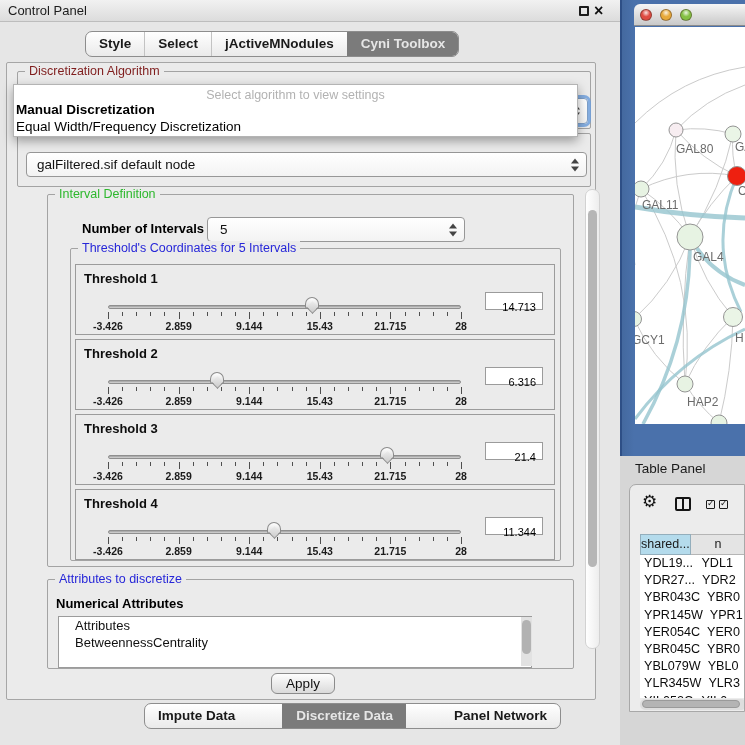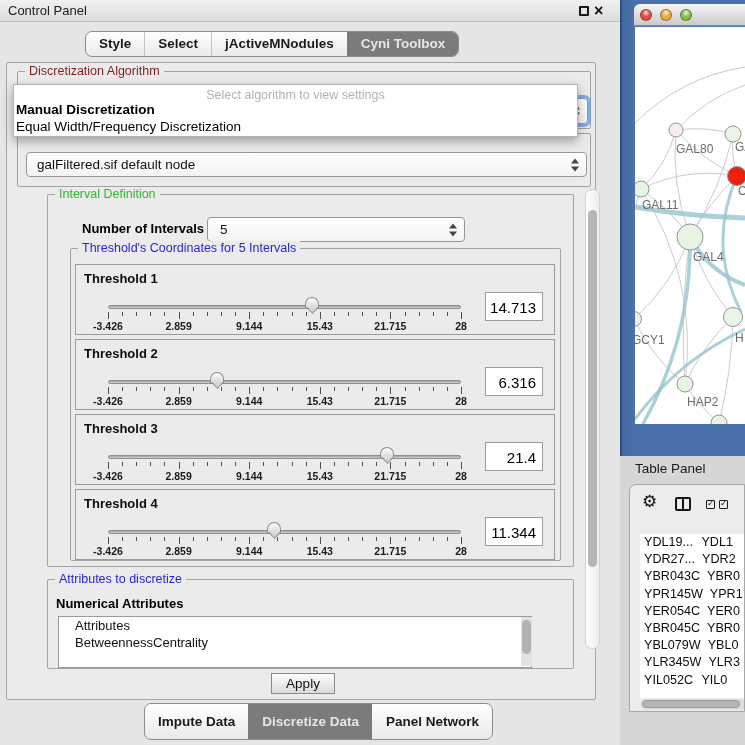--- a/index.html
+++ b/index.html
@@ -15,21 +15,21 @@
   .close-btn { position:absolute; left:594px; top:0px; font-size:16px; font-weight:700; color:#111; line-height:22px; }
 
   .seg { position:absolute; display:inline-flex; background:linear-gradient(#ffffff,#eaeaea);
          border:1px solid #8d8d8d; border-radius:7px; overflow:hidden; }
   .seg-item { padding:0 13px; line-height:24px; font-size:13.5px; font-weight:700; color:#1a1a1a;
               border-left:1px solid #c3c3c3; white-space:nowrap; display:flex; align-items:center; gap:5px; }
   .seg-item:first-child { border-left:none; }
   .seg-item.selected { background:#7b7b7b; color:#e6e6e6; border-left-color:#7b7b7b; }
   .seg-item.selected + .seg-item { border-left-color:transparent; }
   .seg-top { left:85px; top:31px; height:26px; }
-  .seg-bottom { left:144px; top:703px; height:37px; }
+  .seg-bottom { left:144px; top:703px; height:26px;gap:34px; }
 
   .outer-panel { position:absolute; left:6px; top:62px; width:590px; height:638px;
                  background:#ebebeb; border:1px solid #a6a6a6; border-radius:2px; }
 
   .group { position:absolute; border:1px solid #a3a3a3; border-radius:2px; }
   .group-title { position:absolute; top:-8px; left:7px; background:#ebebeb; padding:0 4px;
                  font-size:12.5px; white-space:nowrap; color:#111; }
   .gt-gray { color:#7f1d1d; }
   .gt-green { color:#2db82d; }
   .gt-blue { color:#2626d8; }
@@ -57,37 +57,37 @@
               background:linear-gradient(#9e9e9e,#d8d8d8); border:1px solid #8f8f8f; border-radius:3px; }
   .th-thumb { position:absolute; top:32px; width:14px; height:11px;
               background:linear-gradient(#ffffff,#dadada); border:1px solid #8a8a8a; border-bottom:none;
               border-radius:7px 7px 1px 1px; z-index:2; }
   .th-thumb::after { content:""; position:absolute; left:2px; top:5px; width:8px; height:8px;
               background:linear-gradient(135deg,#ececec,#cccccc);
               border-right:1px solid #8a8a8a; border-bottom:1px solid #8a8a8a; transform:rotate(45deg); }
   .tick { position:absolute; top:0; width:1px; background:#4f4f4f; }
   .tick.minor { height:4px; } .tick.major { height:7px; }
   .tick-label { position:absolute; transform:translateX(-50%); font-size:10.5px; font-weight:700; color:#1b1b1b; white-space:nowrap; }
-  .th-value { position:absolute; left:409px; top:27px; width:58px; height:29px; background:#fff;
-              border:1px solid #9b9b9b; font-size:15px; color:#000; text-align:right;
+  .th-value { position:absolute; left:409px; top:27px; width:58px; height:18px; background:#fff;
+              border:1px solid #9b9b9b; font-size:11px; color:#000; text-align:right;
               line-height:29px; padding-right:6px; }
 
   
   .attr-list { position:absolute; left:10px; top:36px; width:474px; height:52px; background:#fff;
                border:1px solid #9b9b9b; overflow:hidden; }
   .attr-item { height:17px; line-height:17px; padding-left:16px; font-size:13px; color:#111; white-space:nowrap; }
   .attr-sb-track { position:absolute; right:1px; top:1px; width:11px; height:49px; background:#e2e2e2; }
   .attr-sb-thumb { position:absolute; right:2px; top:3px; width:9px; height:34px; background:#b2b2b2; border-radius:5px; }
 
   .v-scroll-track { position:absolute; left:578px; top:126px; width:15px; height:460px;
                     background:linear-gradient(to right,#ffffff,#ededed); border:1px solid #d2d2d2; border-radius:7px; }
   .v-scroll-thumb { position:absolute; left:2px; top:20px; width:9px; height:357px; background:#b6b6b6; border-radius:5px; }
 
   .apply-btn { position:absolute; left:264px; top:610px; width:64px; height:21px;
-               background:linear-gradient(#fefefe,#dadada); border:1px solid #8b8b8b; border-radius:0;
+               background:linear-gradient(#fefefe,#dadada); border:1px solid #8b8b8b; border-radius:6px;
                font-size:13.5px; color:#111; text-align:center; line-height:19px; }
 
   
   .right-region { position:absolute; left:620px; top:0; width:125px; height:745px; background:#d6d6d6; }
   .net-window { position:absolute; left:0; top:0; width:125px; height:456px;
                 background:linear-gradient(to right,#2e4f86 0px,#2e4f86 2px,#44699f 2px,#4a71ab 14px); }
   .net-titlebar { position:absolute; left:14px; top:4px; width:111px; height:22px;
                   background:linear-gradient(#f6f6f6,#c9c9c9); border-bottom:1px solid #8c8c8c;
                   border-top-left-radius:6px; }
   .tl { position:absolute; top:5px; width:12px; height:12px; border-radius:50%; border:1px solid rgba(60,40,30,0.45); }
@@ -429,20 +429,24 @@
 
     <span class="tp-label">Table Panel</span>
 
     <div class="table-window">
       <span class="gear-ic">⚙</span>
       <span class="split-ic"></span>
       <span class="chk-ic" style="left:76px;"></span>
       <span class="chk-ic" style="left:89px;"></span>
 
       <div class="mini-table">
+        <div class="mt-header">
+          <div class="mt-h1">shared...</div>
+          <div class="mt-h2">n</div>
+        </div>
         <div id="table-rows">
             <div class="mt-row">
               <div class="mt-c1">YDL19...</div>
               <div class="mt-c2">YDL1</div>
             </div>
             <div class="mt-row">
               <div class="mt-c1">YDR27...</div>
               <div class="mt-c2">YDR2</div>
             </div>
             <div class="mt-row">

